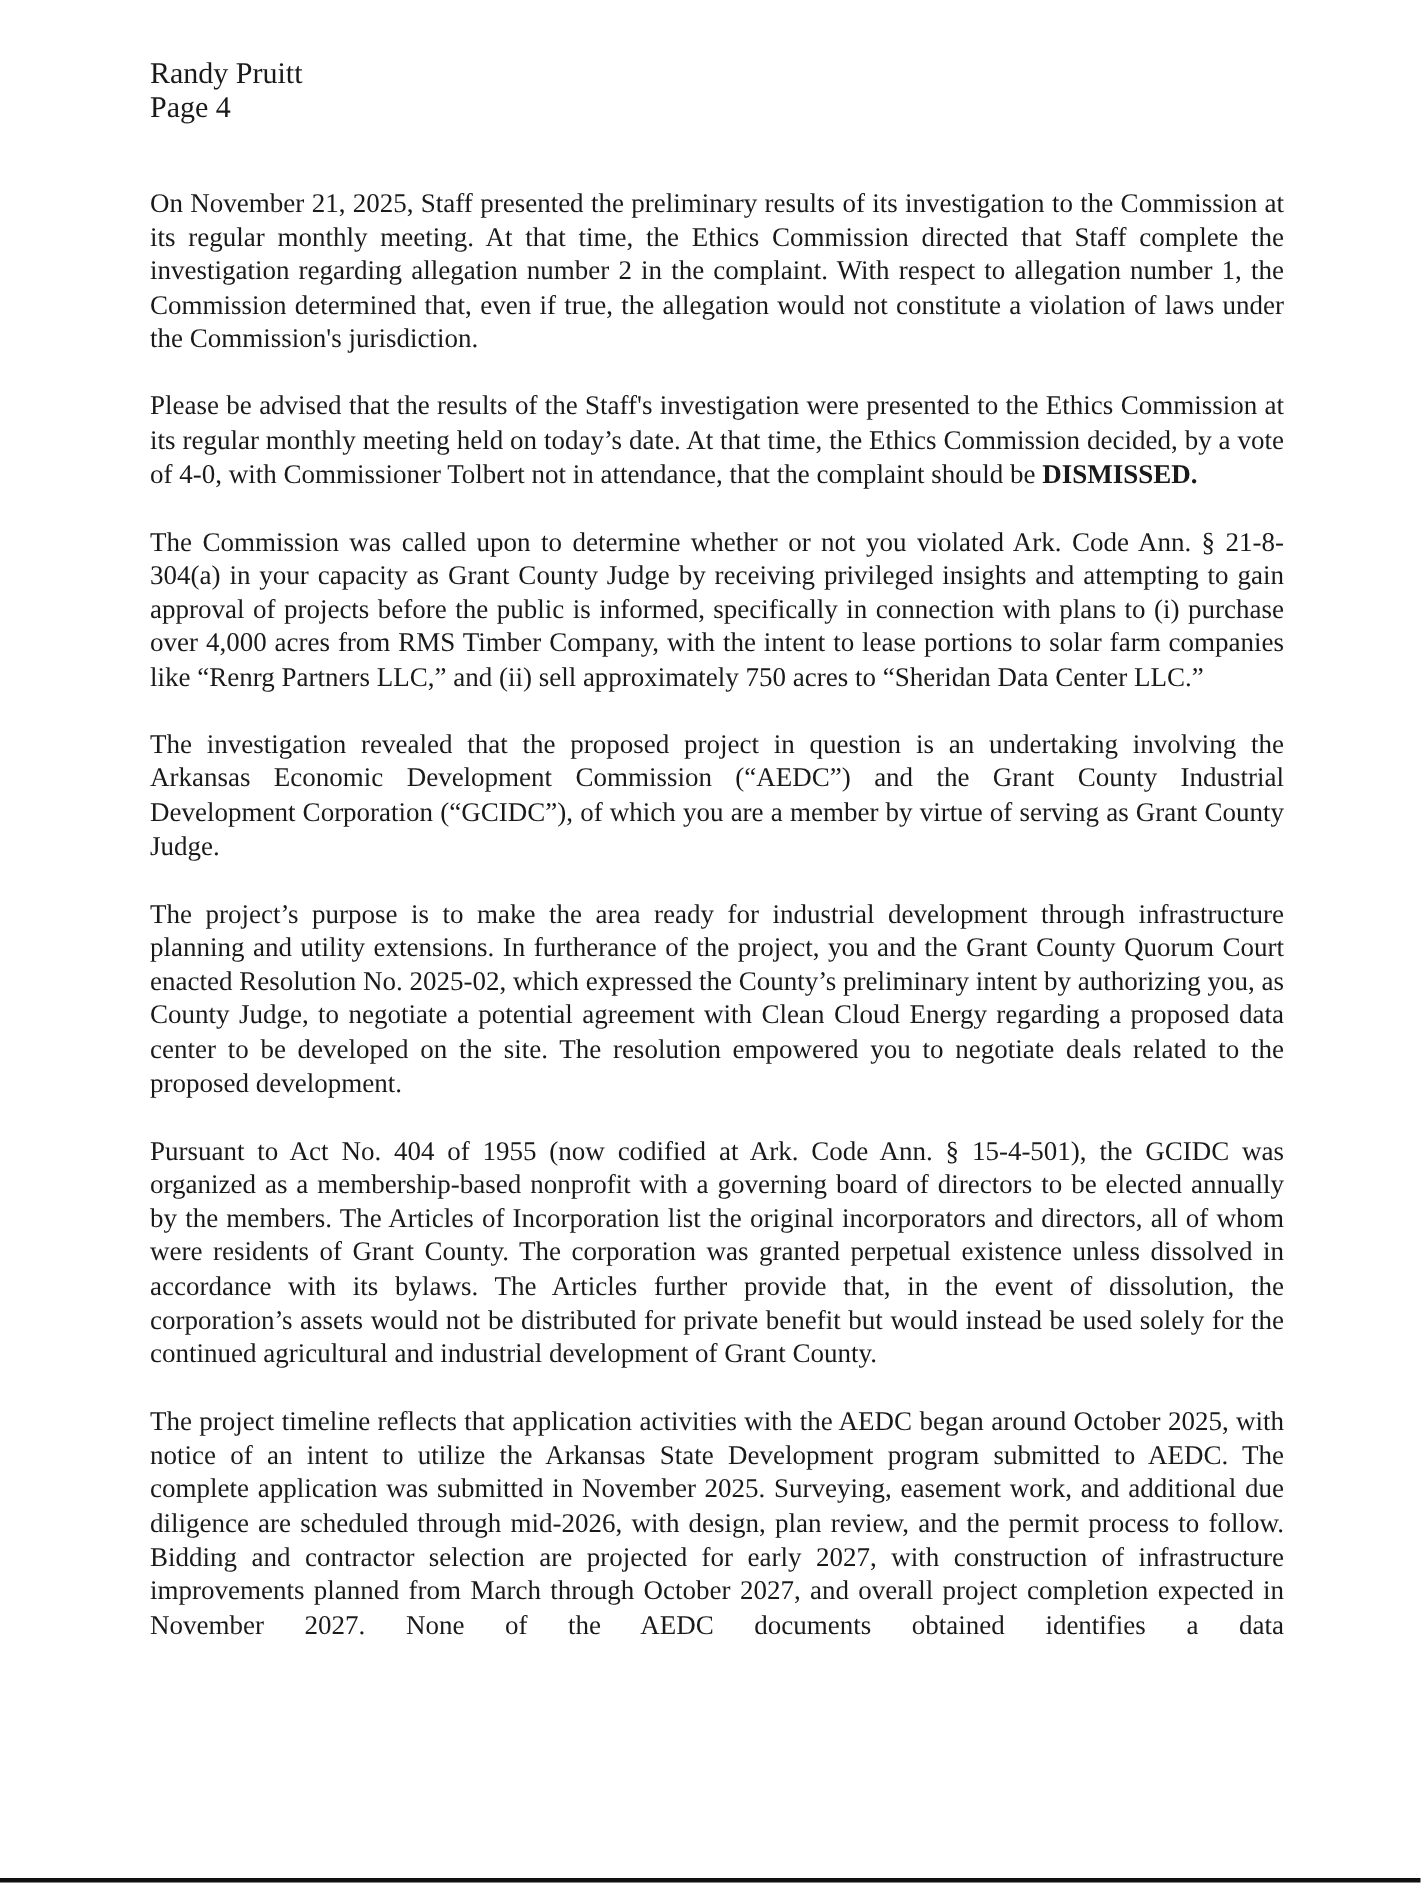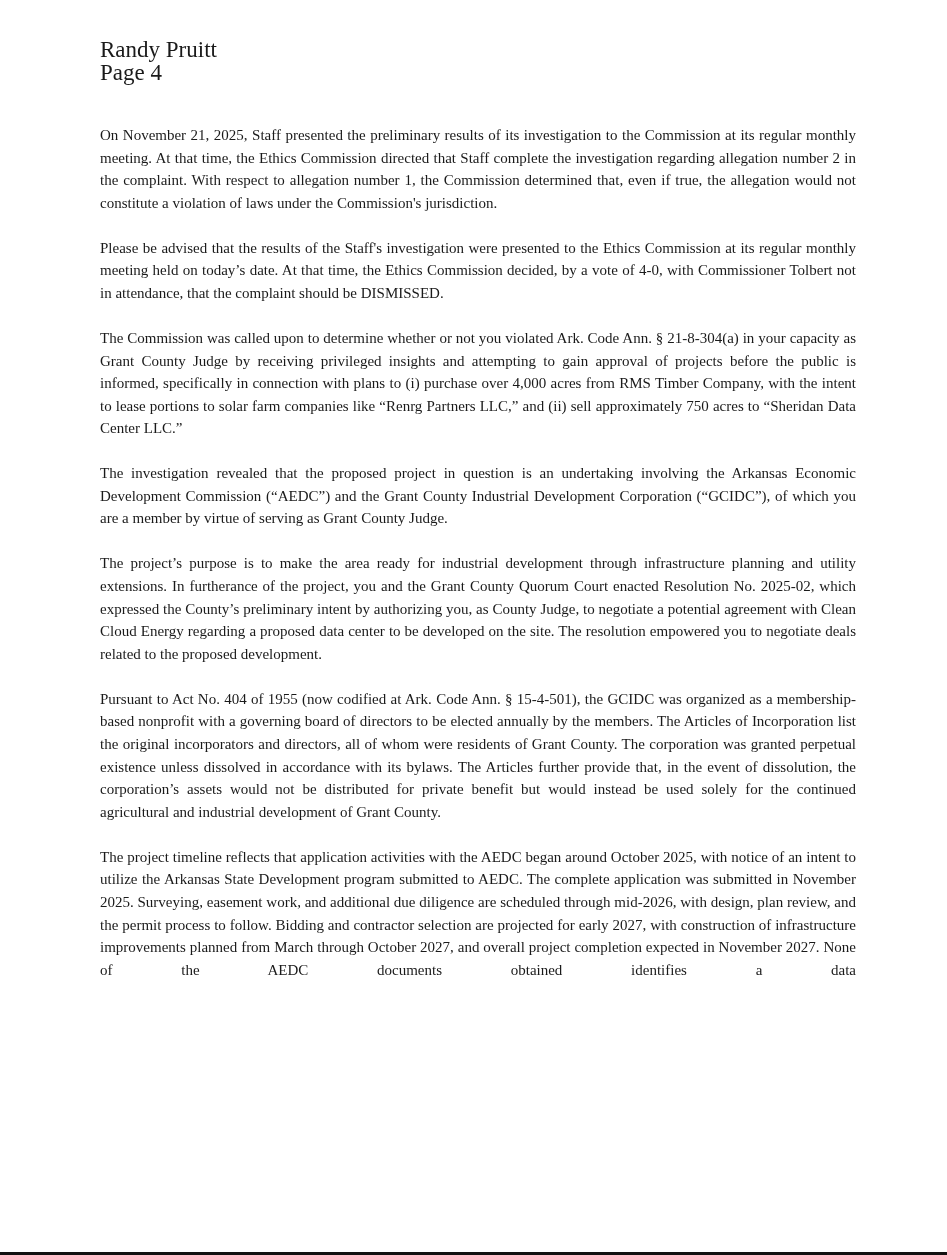--- a/index.html
+++ b/index.html
@@ -20,41 +20,41 @@
       left: 0;
       top: 0;
       width: 947px;
       height: 1252px;
       background: #ffffff;
     }
     .header {
       position: absolute;
       left: 100px;
       top: 38px;
-      font-size: 23px;
+      font-size: 20px;
       line-height: 23px;
     }
     .body-text {
       position: absolute;
       left: 100px;
       top: 124px;
       width: 756px;
-      font-size: 15px;
+      font-size: 18px;
       line-height: 22.6px;
     }
     .body-text p {
       margin: 0 0 22.4px 0;
       text-align: justify;
       text-align-last: left;
     }
     .body-text p.last-cut {
       text-align-last: justify;
     }
     .bold {
-      font-weight: normal;
+      font-weight: bold;
     }
     .bottom-rule {
       position: absolute;
       left: 0;
       bottom: 0;
       width: 947px;
       height: 3px;
       background: #111111;
     }
   </style>

